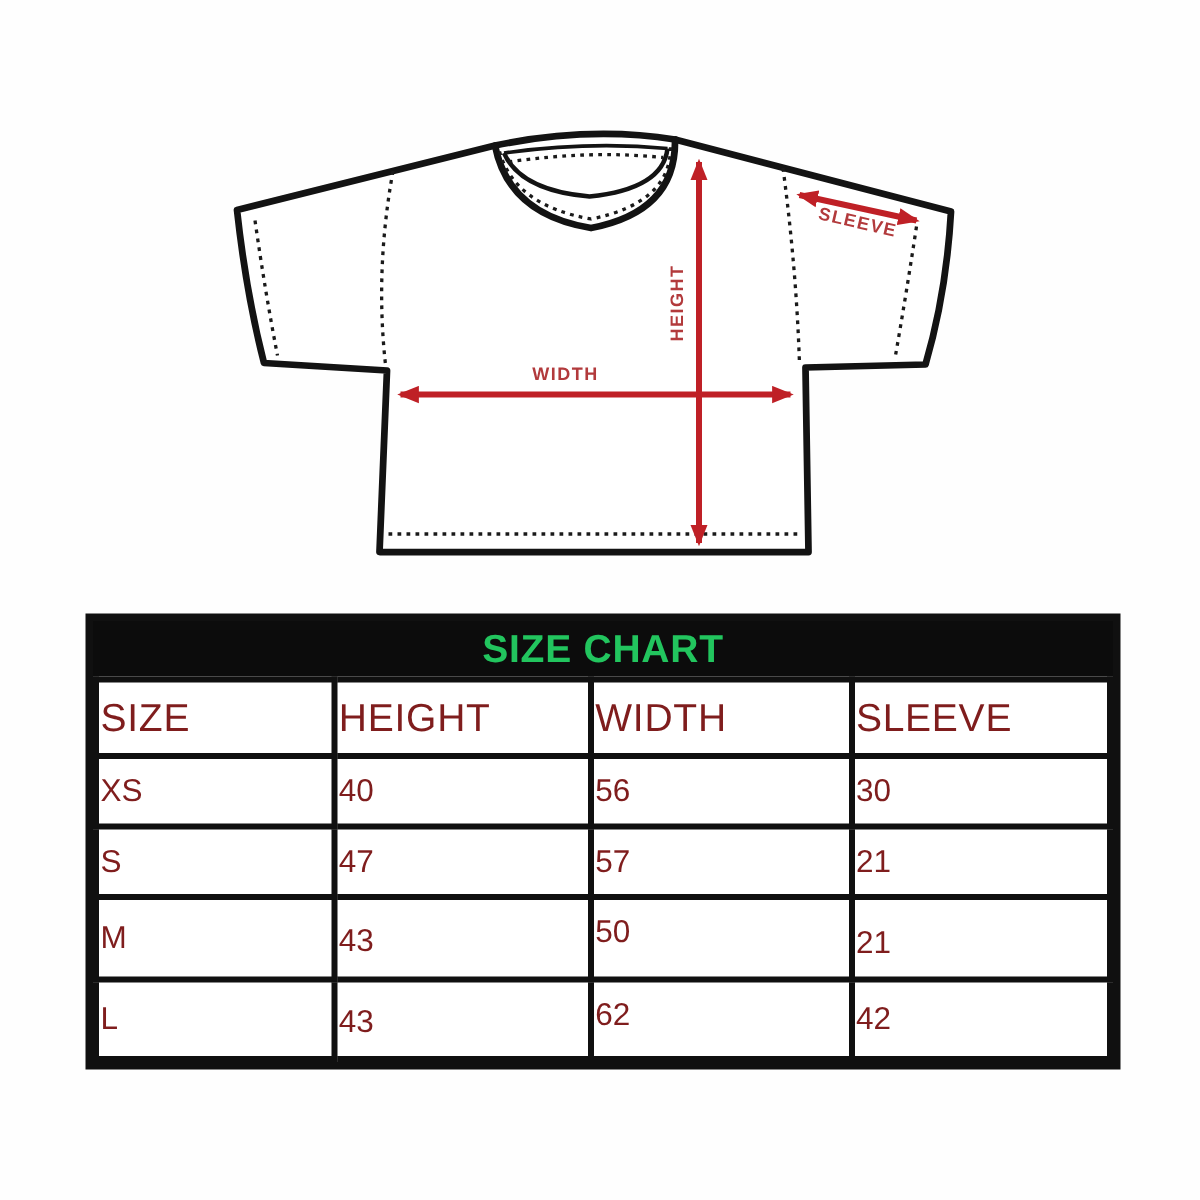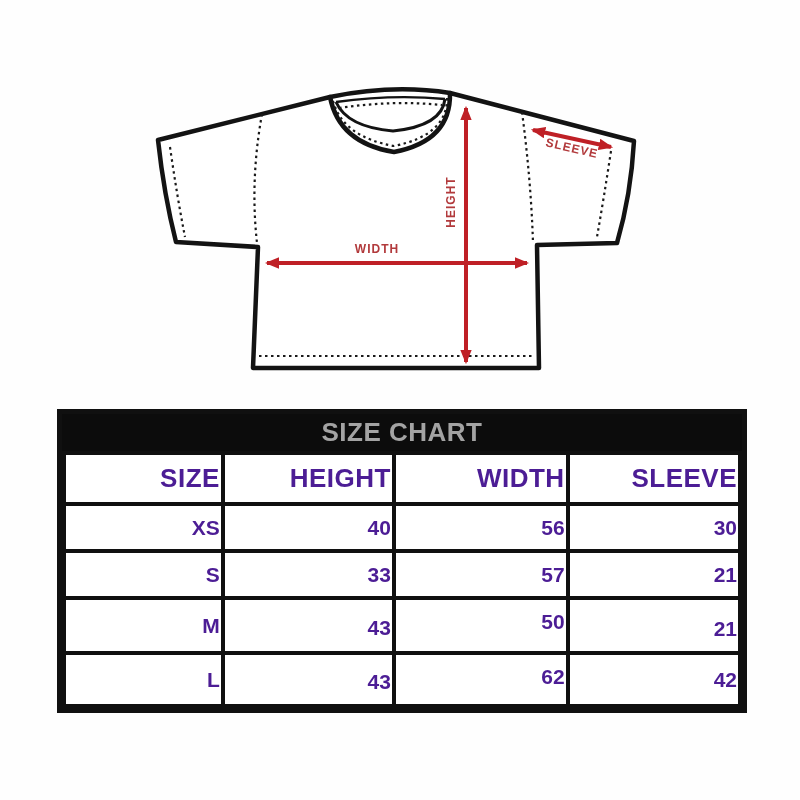--- a/index.html
+++ b/index.html
@@ -14,28 +14,28 @@
     font-family: "Liberation Sans", sans-serif;
     font-size: 12px; font-weight: bold; letter-spacing: 1px;
     fill: #b23a3c;
   }
 
   .size-table {
     position: absolute; left: 57px; top: 409px; width: 690px;
     border: 5px solid #101010; box-sizing: border-box; background: #ffffff;
   }
   .title-bar {
-    height: 37px; background: #0c0c0c; color: #a3a3a3;
+    height: 37px; background: #0c0c0c; color: #22c55e;
     display: flex; align-items: center; justify-content: center;
     font-size: 26px; font-weight: bold; letter-spacing: 0.5px;
   }
   table.chart { width: 100%; border-collapse: collapse; table-layout: fixed; }
   table.chart th, table.chart td {
-    border: 4px solid #101010; text-align: right; vertical-align: middle;
-    font-weight: bold; color: #4c1d95; background: #ffffff; overflow: hidden;
+    border: 4px solid #101010; text-align: left; vertical-align: middle;
+    font-weight: normal; color: #7f1d1d; background: #ffffff; overflow: hidden;
   }
   table.chart th { height: 45px; font-size: 26px; letter-spacing: 0.5px; }
   table.chart td { height: 41px; font-size: 21px; }
   
   table.chart tbody tr:nth-child(3) td:nth-child(2) { padding-top: 5px; }
   table.chart tbody tr:nth-child(3) td:nth-child(3) { padding-bottom: 9px; }
   table.chart tbody tr:nth-child(3) td:nth-child(4) { padding-top: 7px; }
   table.chart tbody tr:nth-child(4) td:nth-child(2) { padding-top: 5px; }
   table.chart tbody tr:nth-child(4) td:nth-child(3) { padding-bottom: 7px; }
   table.chart tbody tr:nth-child(5) td:nth-child(2) { padding-top: 3px; }
@@ -94,21 +94,21 @@
       </thead>
       <tbody>
         <tr>
           <td>XS</td>
           <td>40</td>
           <td>56</td>
           <td>30</td>
         </tr>
         <tr>
           <td>S</td>
-          <td>33</td>
+          <td>47</td>
           <td>57</td>
           <td>21</td>
         </tr>
         <tr>
           <td>M</td>
           <td>43</td>
           <td>50</td>
           <td>21</td>
         </tr>
         <tr>

